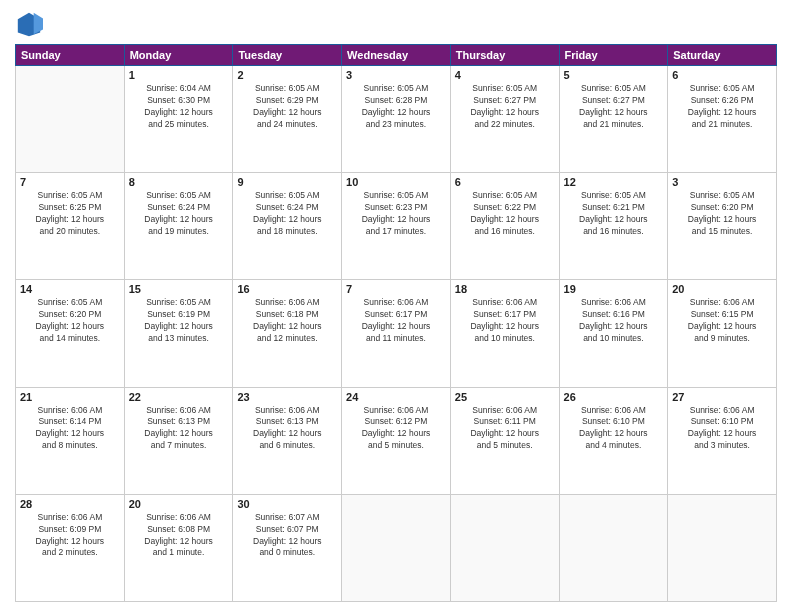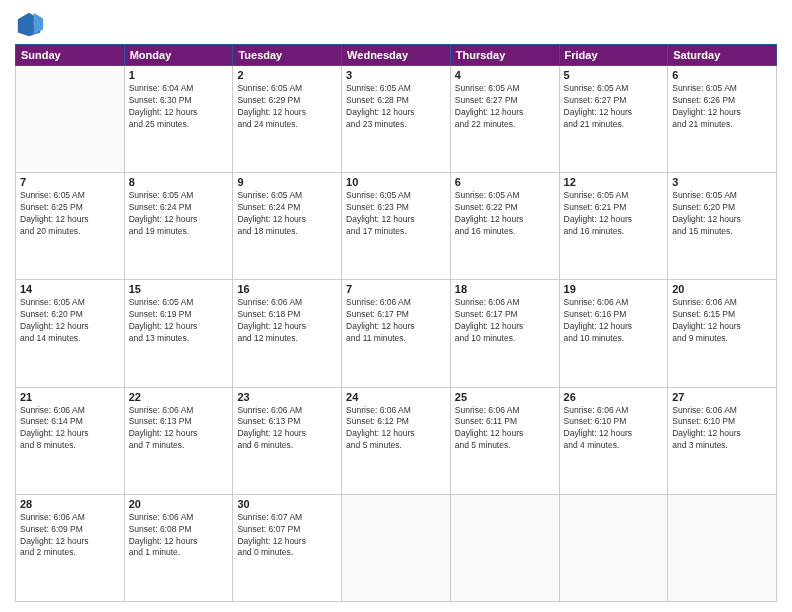--- a/index.html
+++ b/index.html
@@ -81,20 +81,21 @@
       font-size: 11px;
       font-weight: bold;
       color: #222;
       display: block;
       margin-bottom: 2px;
     }
     .day-info {
       font-size: 8.5px;
       color: #333;
       line-height: 1.4;
+      text-align: center;
     }
     .empty {
       background: #f9f9f9;
     }
   </style>
 </head>
 <body>
 
 <div class="page">
   <div class="header">

